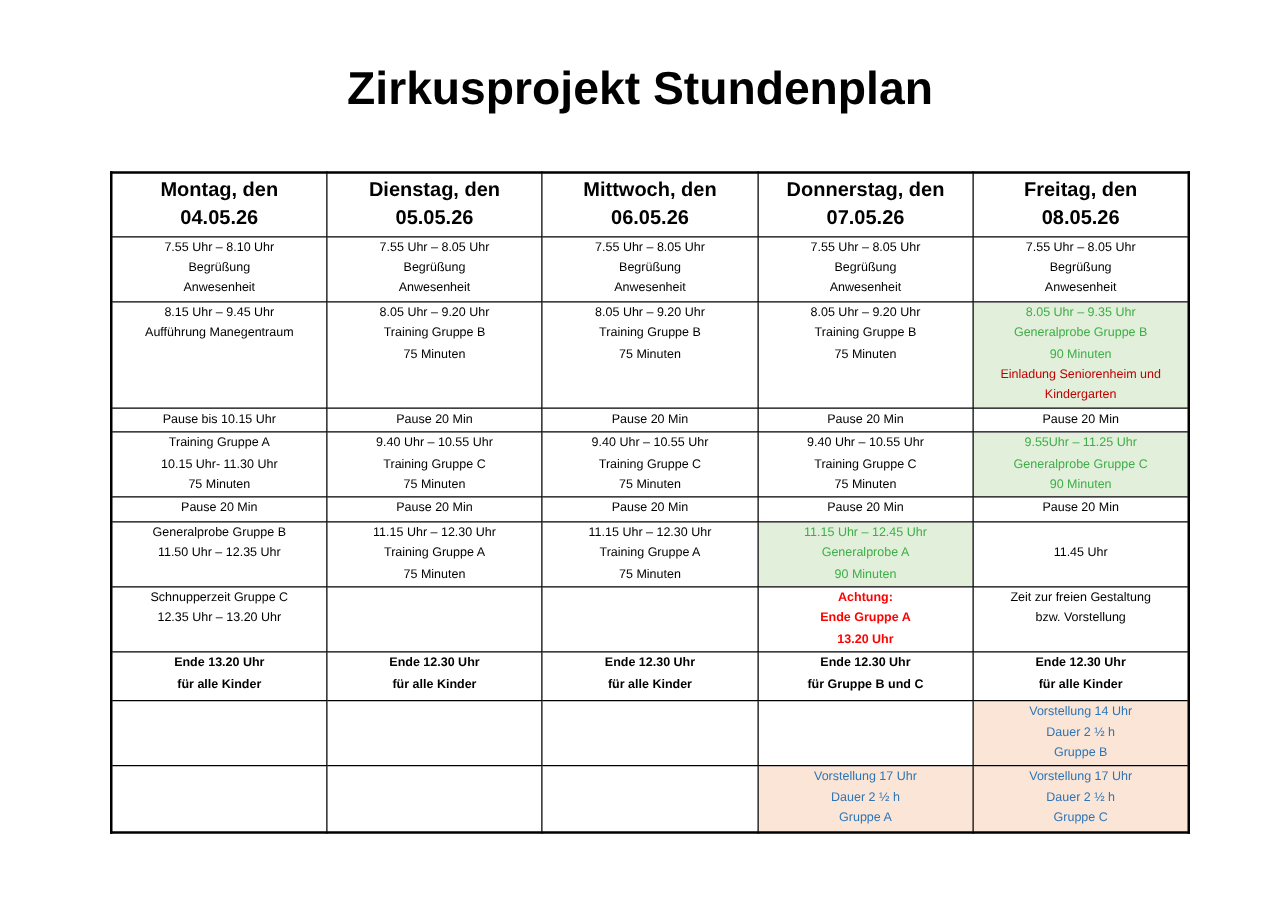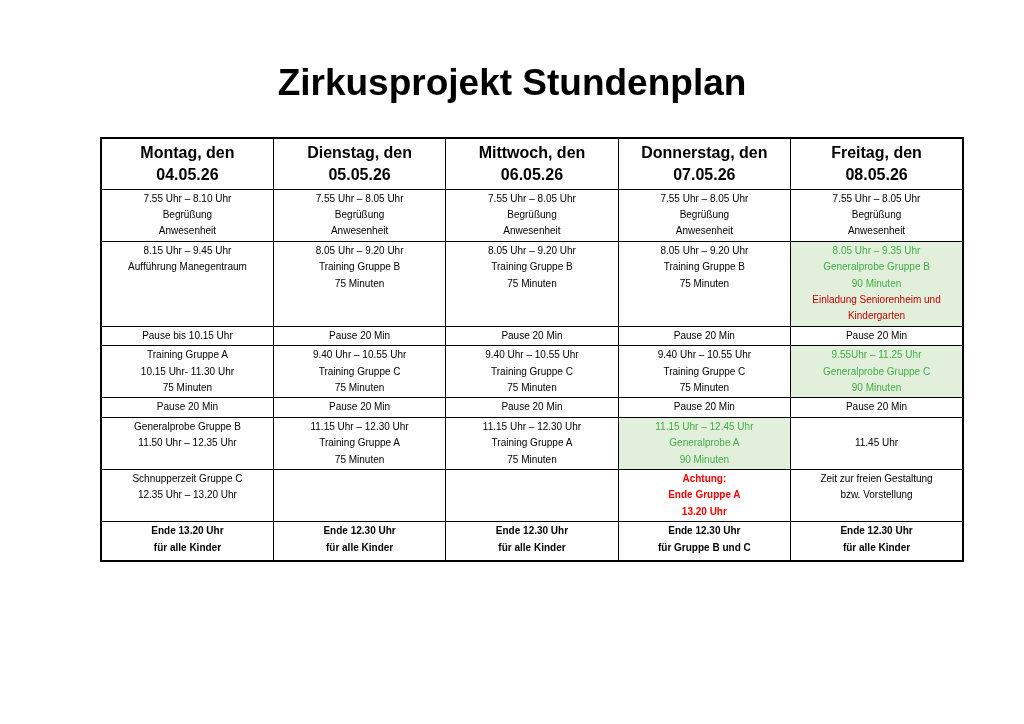--- a/index.html
+++ b/index.html
@@ -2,24 +2,24 @@
 <html style="--green-bg: #e2efda; --green-text: #3fae49; --red: #ff0000; --dark-red: #c00000; --blue: #2e75b6; --peach-bg: #fbe5d6; --border: #000000;"><head>
 <meta charset="utf-8">
 <style>
   html,body{margin:0;padding:0;}
   body{
     width:1024px;height:724px;background:#ffffff;position:relative;
     font-family:"Liberation Sans", sans-serif;color:#000;
     overflow:hidden;
   }
   h1.page-title{
-    margin:16px;padding-top:46px;text-align:center;
+    margin:4px;padding-top:46px;text-align:center;
     font-size:37px;font-weight:bold;color:#000;letter-spacing:0;
   }
-  .table-wrap{position:absolute;left:100px;top:137px;width:864px;}
+  .table-wrap{position:absolute;left:88px;top:137px;width:864px;}
   table.schedule{
     border-collapse:collapse;table-layout:fixed;width:100%;
     border:2.5px solid var(--border);
   }
   td{
     border:1.5px solid var(--border);
     vertical-align:top;text-align:center;
     font-size:10px;line-height:16.4px;
     padding:1px 2px;overflow:hidden;
   }
@@ -251,15 +251,41 @@
           </td>
           <td>
             <div class="line bold">Ende 12.30 Uhr</div>
             <div class="line bold">für Gruppe B und C</div>
           </td>
           <td>
             <div class="line bold">Ende 12.30 Uhr</div>
             <div class="line bold">für alle Kinder</div>
           </td>
         </tr>
+        <tr>
+          <td></td>
+          <td></td>
+          <td></td>
+          <td></td>
+          <td class="bg-peach">
+            <div class="line c-blue">Vorstellung 14 Uhr</div>
+            <div class="line c-blue">Dauer 2 ½ h</div>
+            <div class="line c-blue">Gruppe B</div>
+          </td>
+        </tr>
+        <tr>
+          <td></td>
+          <td></td>
+          <td></td>
+          <td class="bg-peach">
+            <div class="line c-blue">Vorstellung 17 Uhr</div>
+            <div class="line c-blue">Dauer 2 ½ h</div>
+            <div class="line c-blue">Gruppe A</div>
+          </td>
+          <td class="bg-peach">
+            <div class="line c-blue">Vorstellung 17 Uhr</div>
+            <div class="line c-blue">Dauer 2 ½ h</div>
+            <div class="line c-blue">Gruppe C</div>
+          </td>
+        </tr>
       </tbody>
   </table>
 </div>
 
 </body></html>

